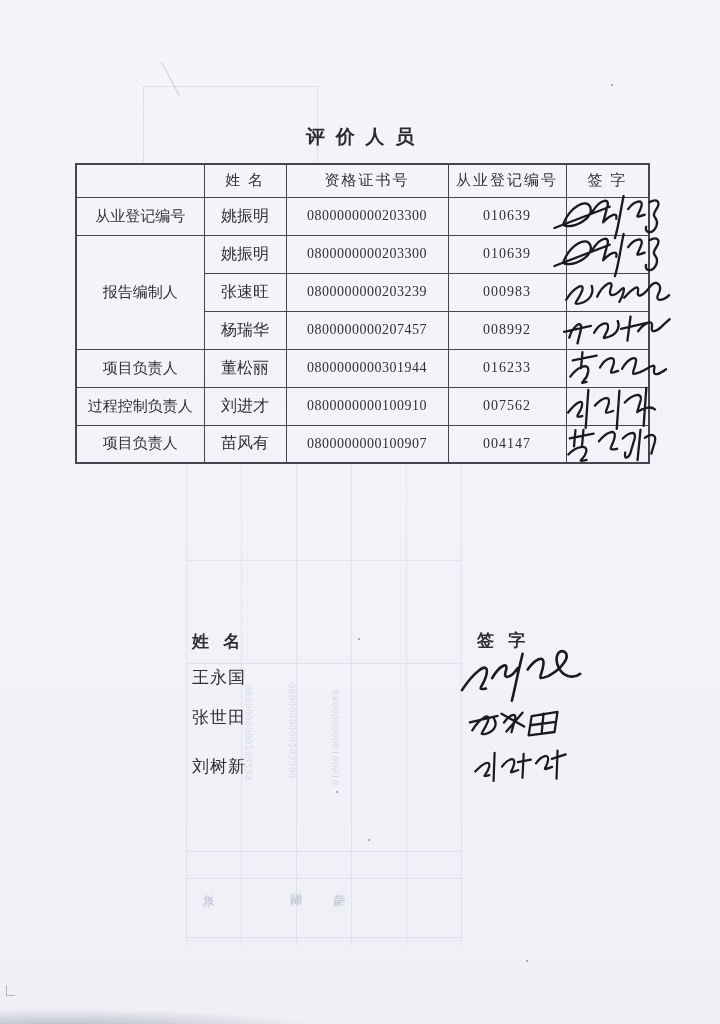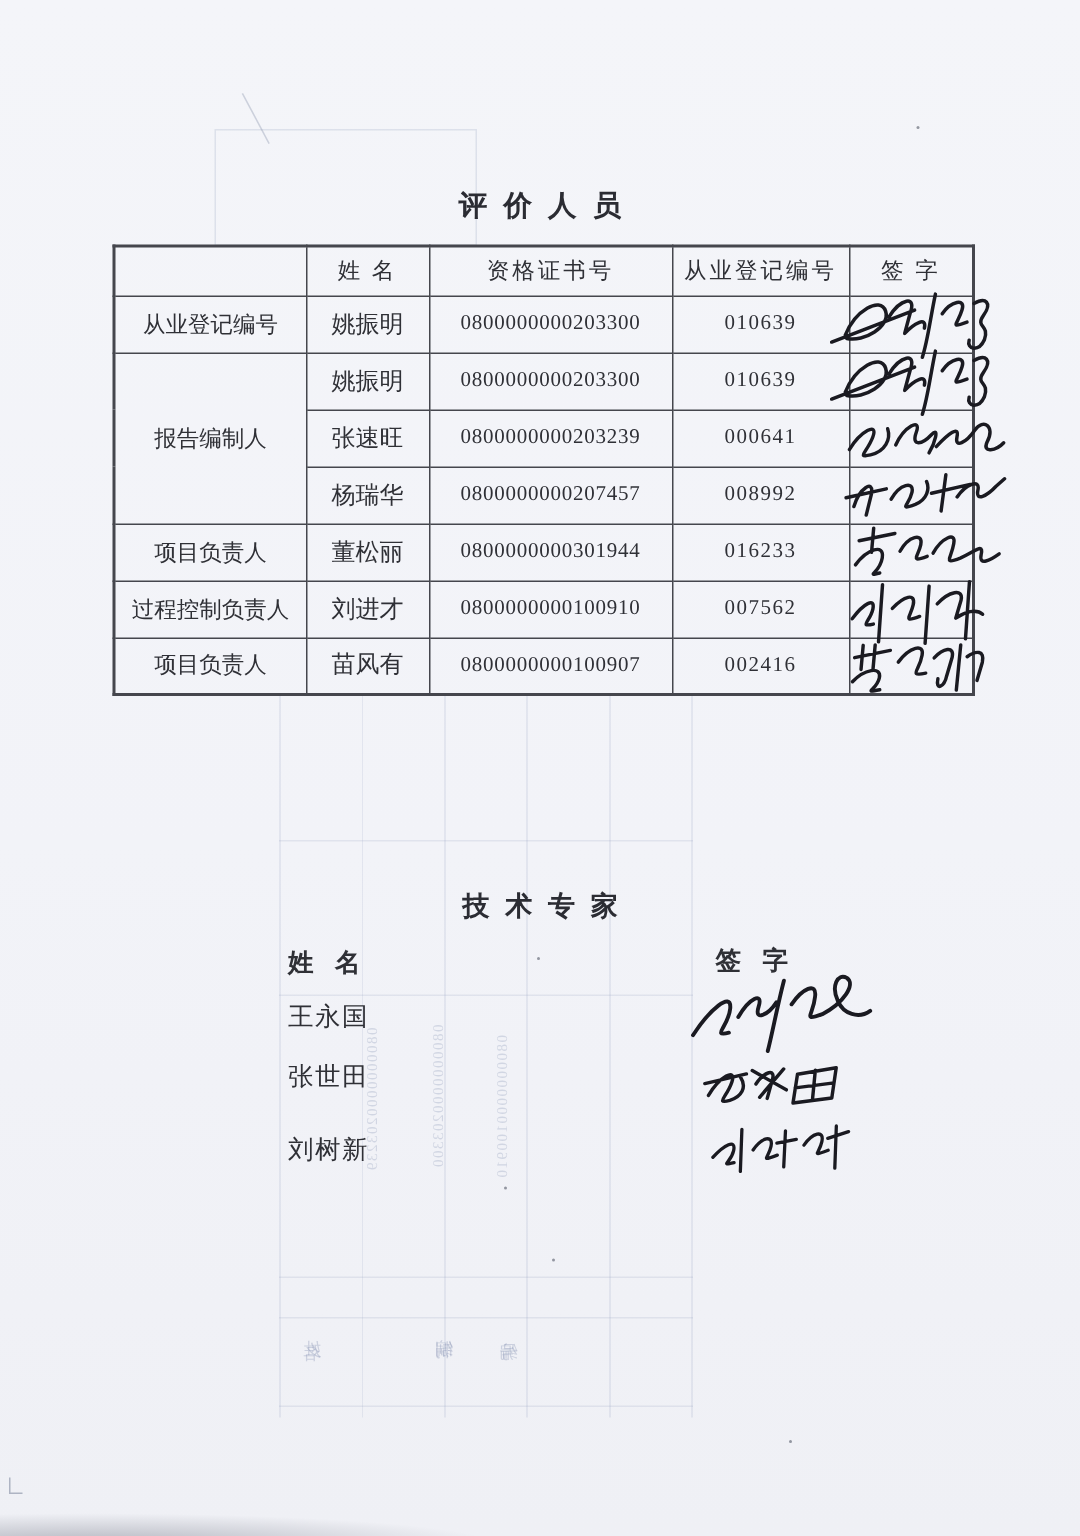--- a/index.html
+++ b/index.html
@@ -140,21 +140,21 @@
       <td class="reg">010639</td>
       <td class="sig-cell">
         <svg class="sig sig-yao" width="112" height="52" viewBox="0 0 110 50" title="姚振明">
           <path d="M3 35 L58 16 M12 31 C19 15 36 6 39 16 C42 26 24 36 13 33 M41 20 C49 8 60 6 55 18 L51 31 C57 25 66 20 64 28 M72 6 C68 22 66 36 62 47 M76 19 C82 11 92 9 89 17 C86 26 80 29 92 25 M97 13 C105 9 109 13 103 21 C97 29 107 27 103 37 C99 45 91 43 93 37"></path>
         </svg>
       </td>
     </tr>
     <tr class="row">
       <td>张速旺</td>
       <td class="num">0800000000203239</td>
-      <td class="reg">000641</td>
+      <td class="reg">000983</td>
       <td class="sig-cell">
         <svg class="sig sig-std" width="110" height="44" viewBox="0 0 110 44" title="张速旺">
           <path d="M5 28 C13 16 25 10 21 20 C17 30 9 34 19 32 C29 30 33 22 31 15 M36 26 C42 14 54 8 50 18 C46 28 54 26 60 20 C66 14 62 26 58 32 M63 28 C71 20 79 14 77 22 C75 30 83 26 89 18 C95 10 103 16 97 26 C93 34 103 32 108 27"></path>
         </svg>
       </td>
     </tr>
     <tr class="row">
       <td>杨瑞华</td>
       <td class="num">0800000000207457</td>
       <td class="reg">008992</td>
@@ -183,31 +183,30 @@
       <td class="sig-cell">
         <svg class="sig sig-std" width="102" height="48" viewBox="0 0 102 48" title="刘进才">
           <path d="M7 27 C15 17 23 13 21 21 C19 29 11 33 21 31 M28 5 L24 43 M34 21 C42 13 50 11 48 19 C46 27 40 31 52 27 M59 7 L55 45 M64 19 C72 11 82 9 80 17 L76 29 C82 25 90 23 94 27 M86 5 L82 43"></path>
         </svg>
       </td>
     </tr>
     <tr class="row">
       <td class="role">项目负责人</td>
       <td>苗风有</td>
       <td class="num">0800000000100907</td>
-      <td class="reg">002416</td>
+      <td class="reg">004147</td>
       <td class="sig-cell">
         <svg class="sig sig-std" width="100" height="46" viewBox="0 0 100 46" title="苗风有">
           <path d="M9 15 L33 11 M15 7 L13 23 M23 7 L21 23 M7 31 C15 23 27 21 25 29 C23 37 13 39 25 37 M38 19 C46 9 56 7 54 15 C52 25 44 29 56 27 M62 17 C68 11 76 9 74 17 L70 29 C68 37 62 39 64 31 M80 9 L76 39 M84 17 C90 13 96 13 94 21 L90 33"></path>
         </svg>
       </td>
     </tr>
   </tbody>
     </table>
 
-  <div class="experts-title">技 术 专 家</div>
   <div class="label-name">姓 名</div>
   <div class="label-sign">签 字</div>
 
   <div class="expert-name" style="top:666px;">王永国</div>
   <div class="expert-name" style="top:706px;">张世田</div>
   <div class="expert-name" style="top:755px;font-family:Liberation Mono, monospace;">刘树新</div>
 
   <svg class="expert-sig" style="position:absolute;left:456px;top:644px;transform:rotate(-4deg);" width="130" height="60" viewBox="0 0 130 60" title="王永国">
     <path style="stroke-width:2.6" d="M5 42 C17 26 33 14 31 26 C29 38 17 44 29 42 M36 32 C44 20 54 16 50 26 C46 36 56 32 62 24 M68 10 C62 28 58 44 54 56 M72 26 C80 16 90 12 88 22 C86 34 78 38 92 34 C106 28 116 16 110 11 C104 7 99 16 103 26 C106 35 116 39 124 34"></path>
   </svg>

